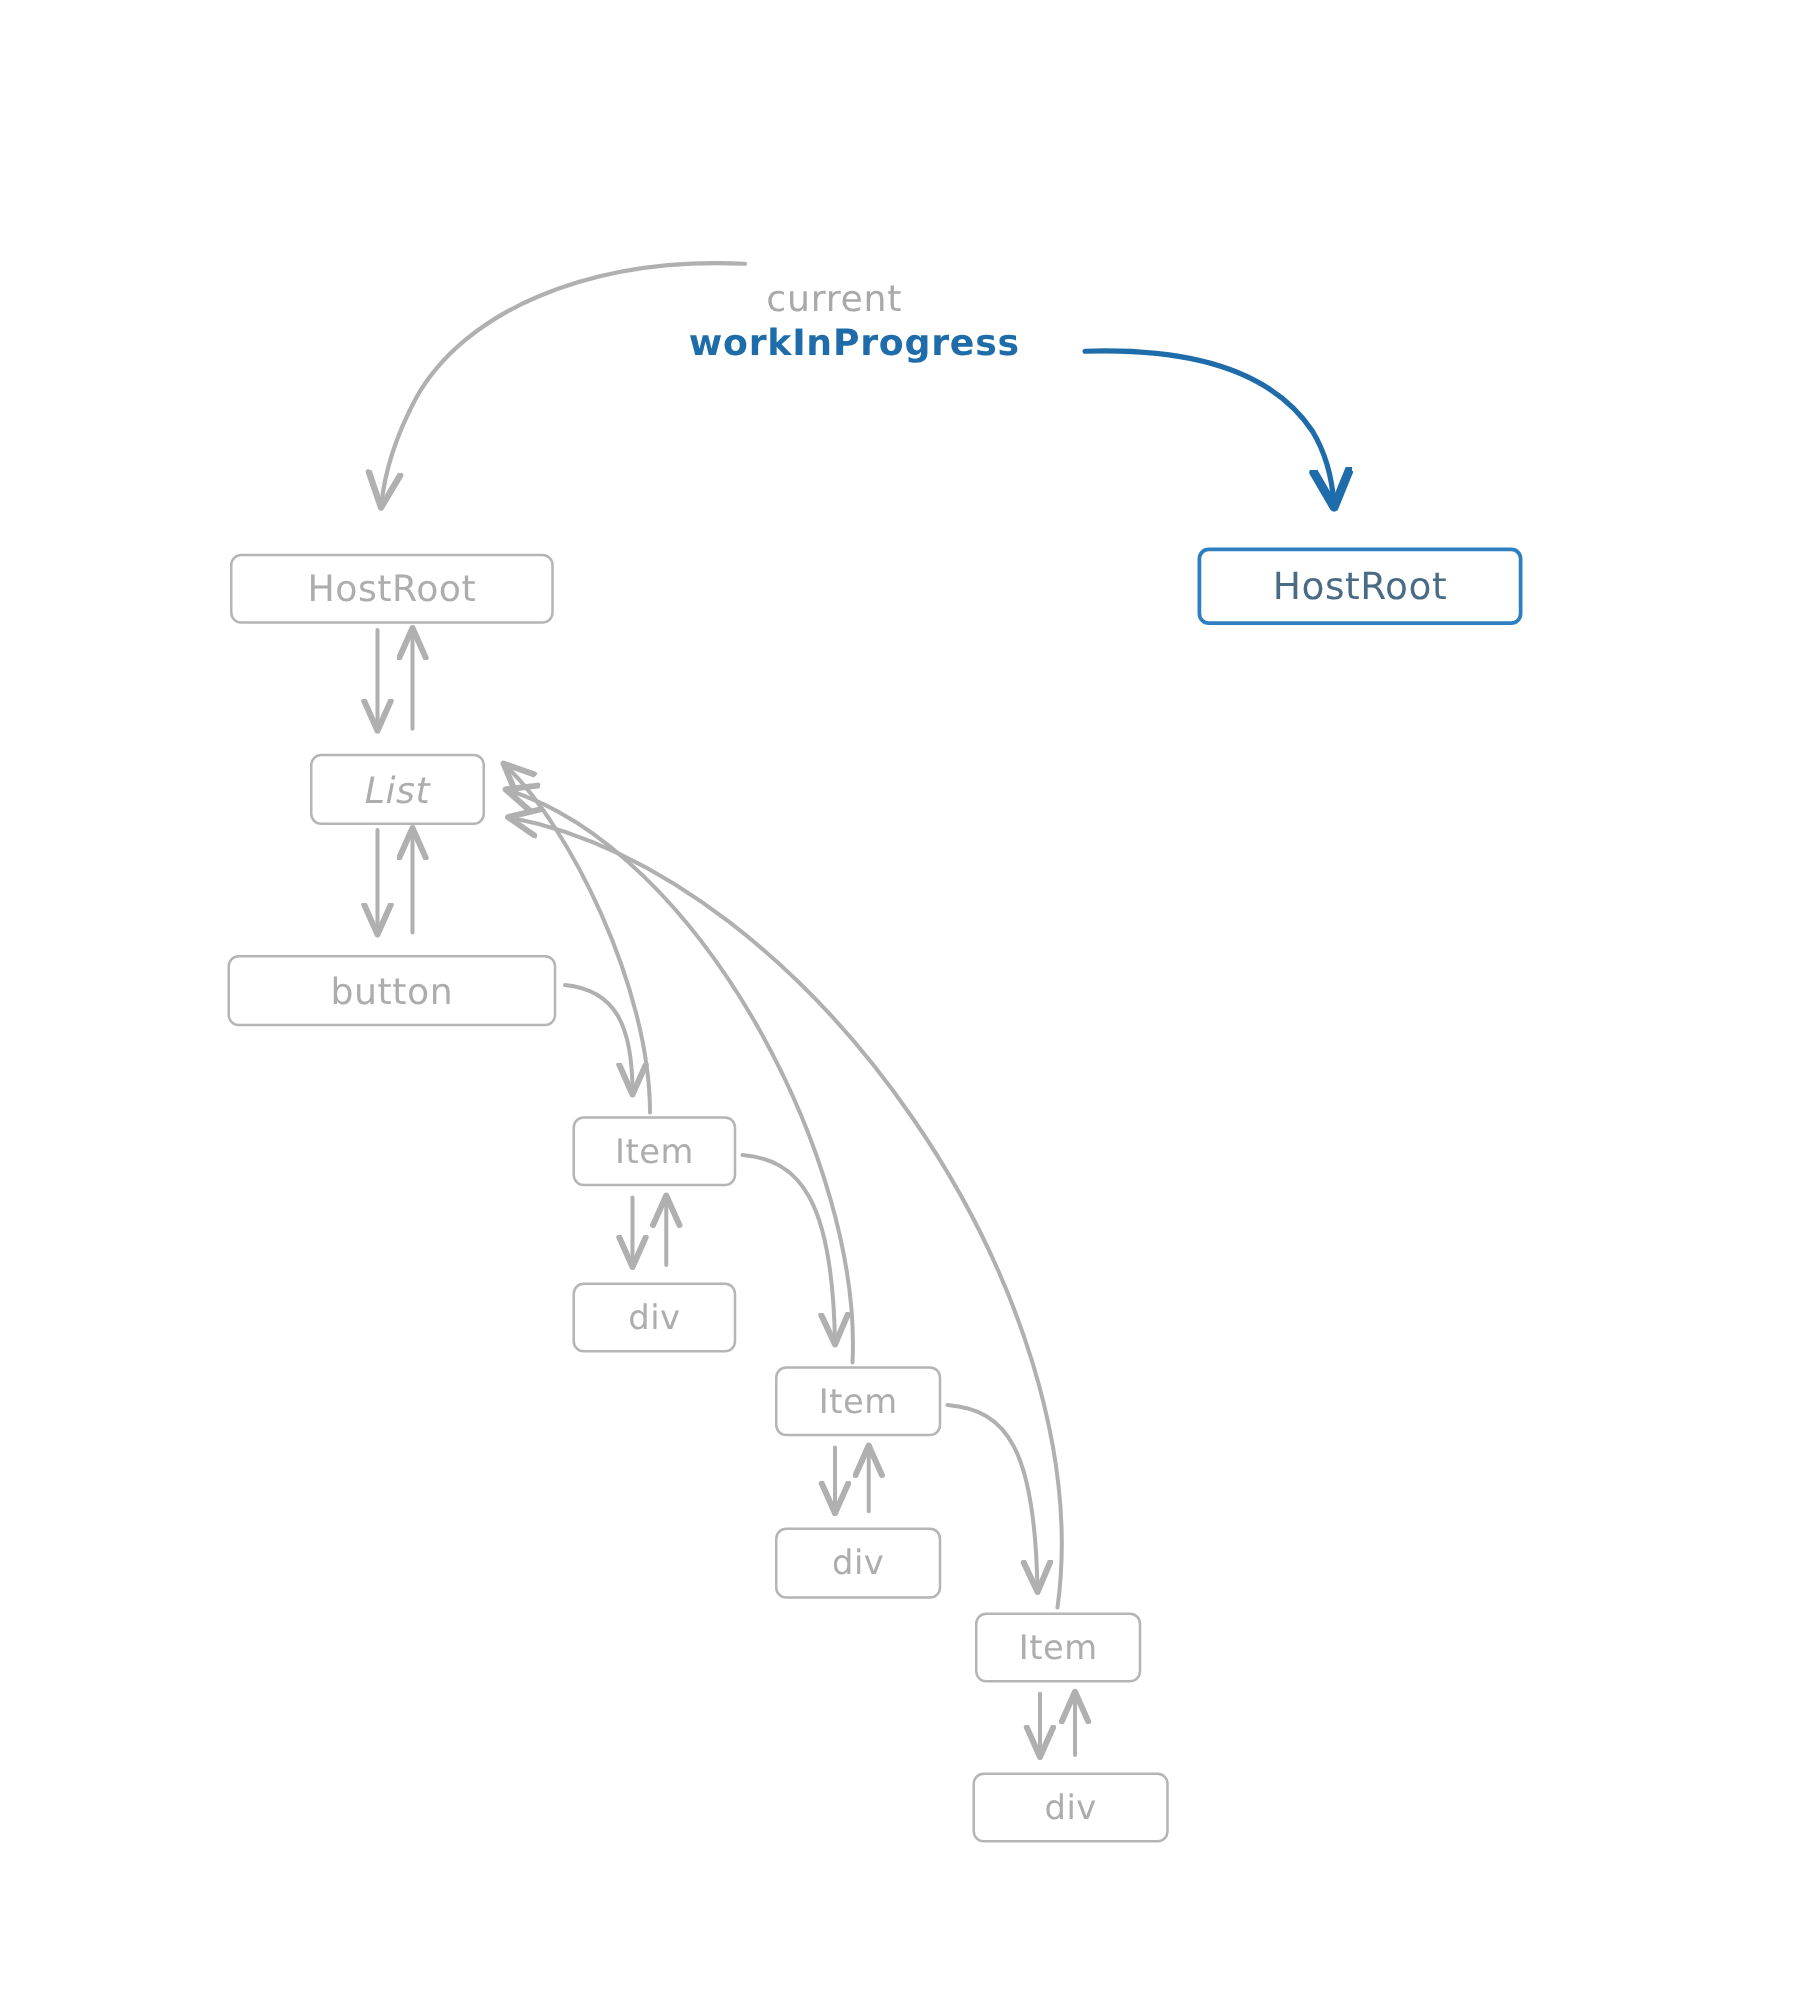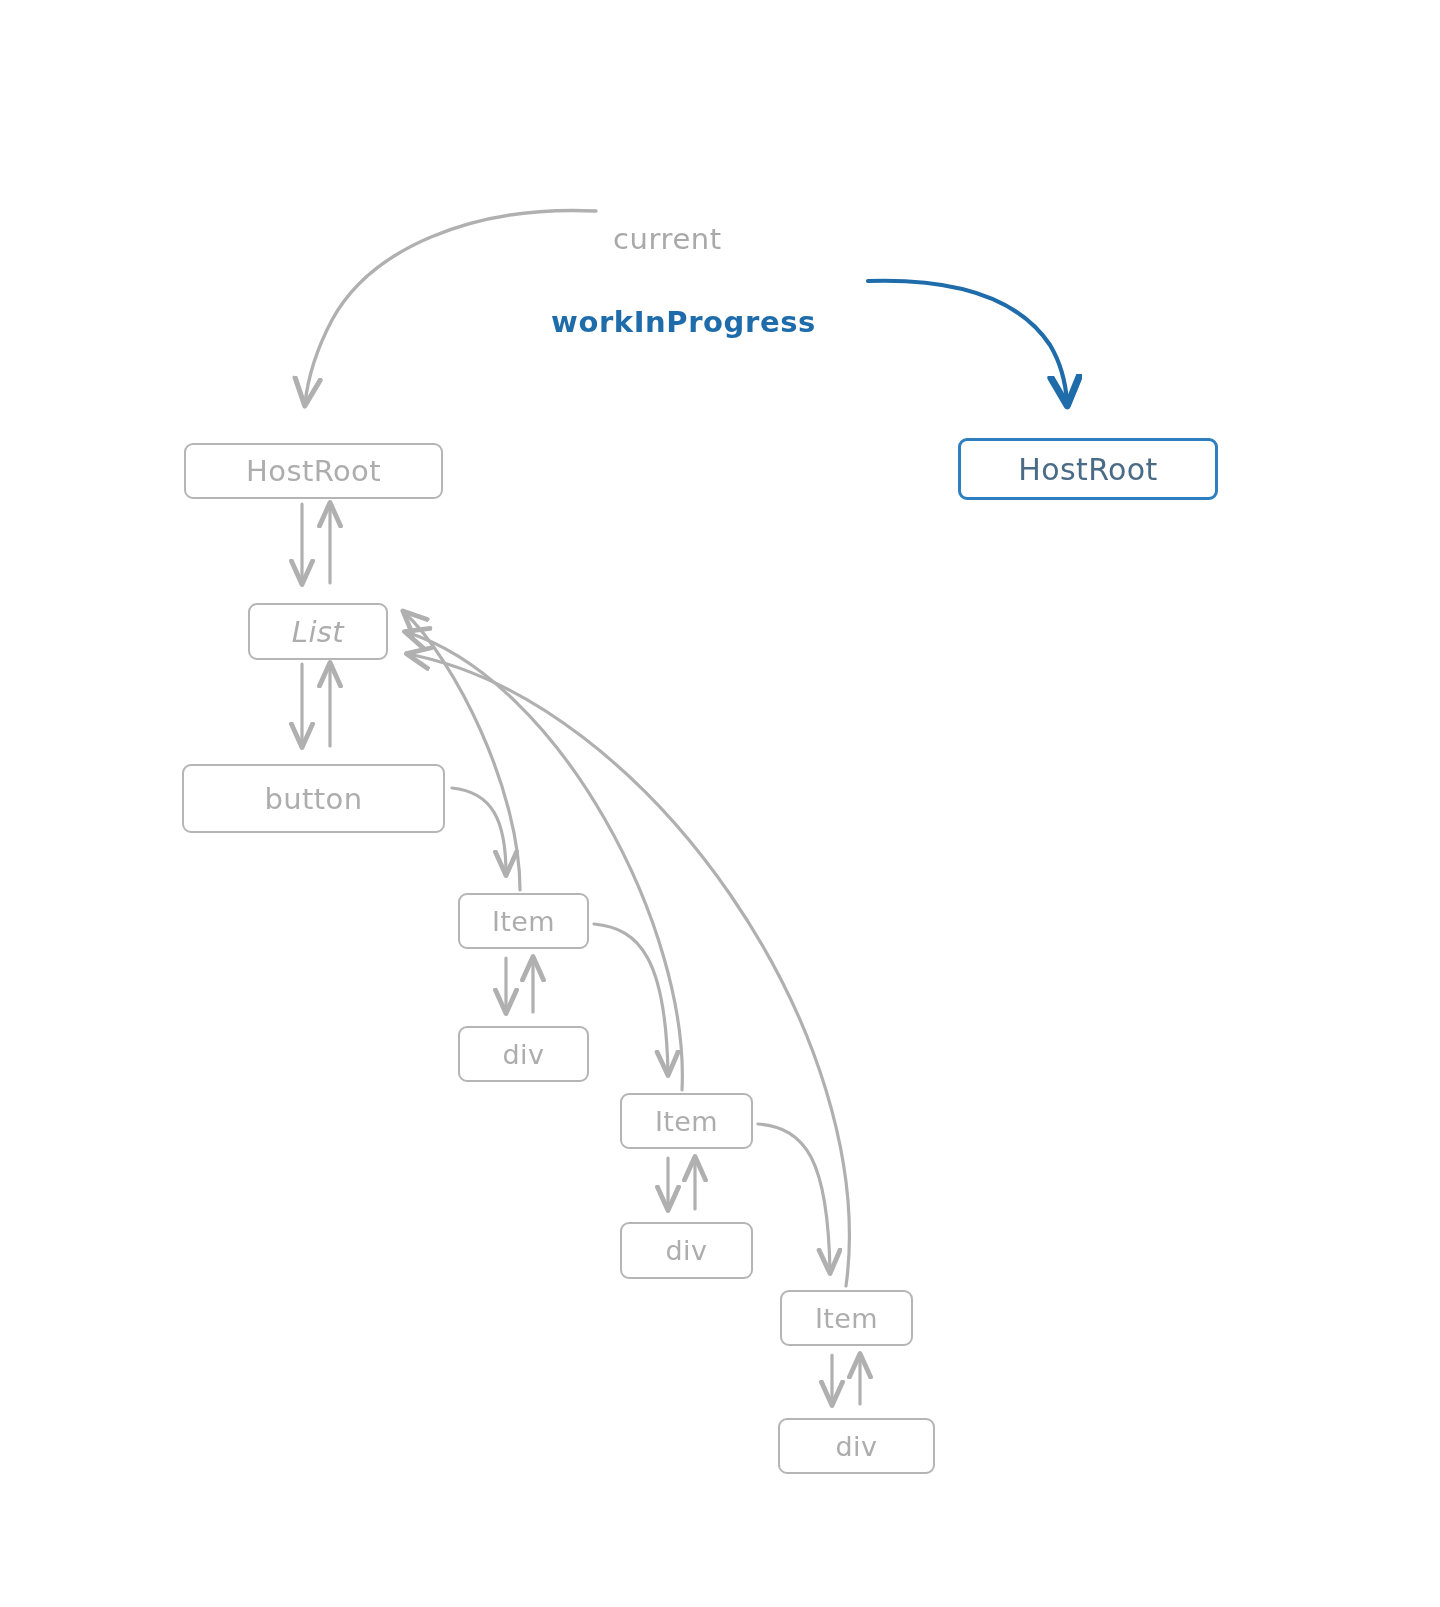--- a/index.html
+++ b/index.html
@@ -128,27 +128,27 @@
       <path d="M 682 1090 C 690 930 560 680 406 632" fill="none" stroke="#b0b0b0" stroke-width="3.2" stroke-linecap="round" marker-end="url(#ahGray)"></path>
     </g>
 
     <g>
       <path d="M 846 1286 C 880 1040 650 700 408 654" fill="none" stroke="#b0b0b0" stroke-width="3.2" stroke-linecap="round" marker-end="url(#ahGray)"></path>
     </g>
   </svg>
 
   <div class="label label-current" style="left:613px; top:174px;margin-top:48px;">current</div>
 
-  <div class="label label-wip" style="left:551px; top:257px;margin-top:48px;">workInProgress</div>
+  <div class="label label-wip" style="left:551px; top:257px;">workInProgress</div>
 
   <div class="node node-current" style="left:184px; top:443px; width:259px; height:56px; font-size:29px;">HostRoot</div>
 
   <div class="node node-current" style="left:248px; top:603px; width:140px; height:57px; font-size:29px;font-style:italic;">List</div>
 
-  <div class="node node-current" style="left:182px; top:764px; width:263px; height:69px; font-size:29px;">button</div>
+  <div class="node node-current" style="left:182px; top:764px; width:263px; height:57px; font-size:29px;">button</div>
 
   <div class="node node-current" style="left:458px; top:893px; width:131px; height:56px; font-size:27px;">Item</div>
 
   <div class="node node-current" style="left:458px; top:1026px; width:131px; height:56px; font-size:27px;">div</div>
 
   <div class="node node-current" style="left:620px; top:1093px; width:133px; height:56px; font-size:27px;">Item</div>
 
   <div class="node node-current" style="left:620px; top:1222px; width:133px; height:57px; font-size:27px;">div</div>
 
   <div class="node node-current" style="left:780px; top:1290px; width:133px; height:56px; font-size:27px;">Item</div>

